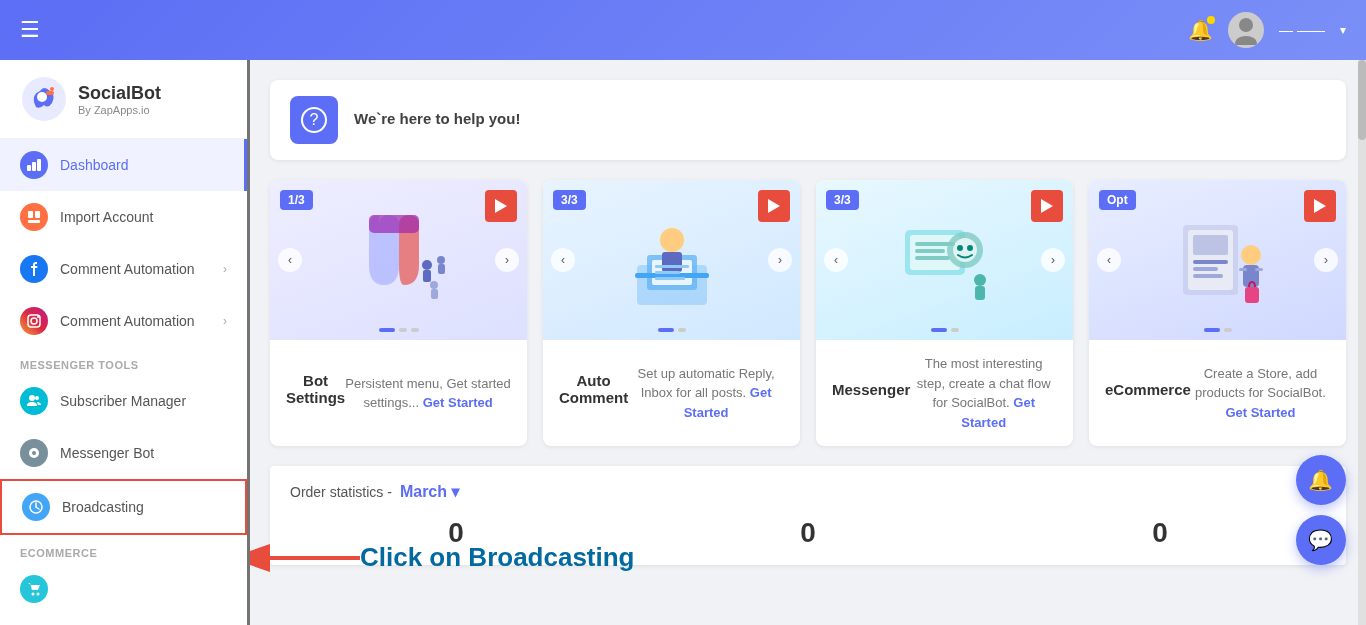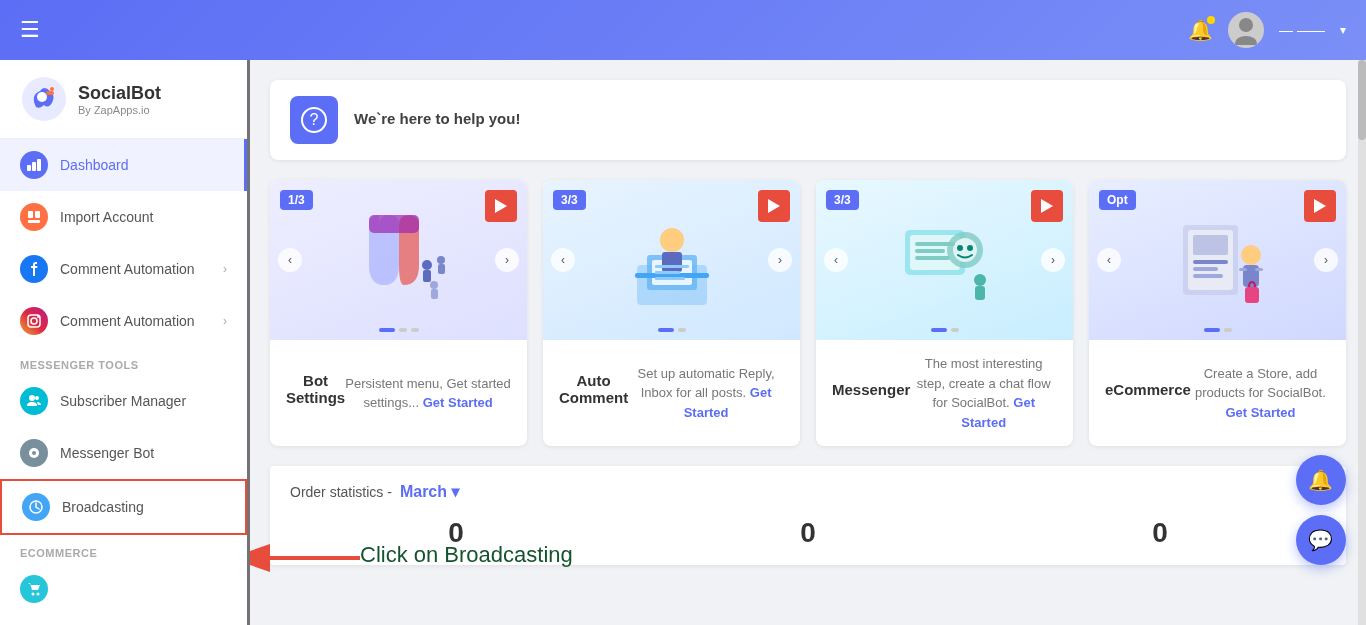--- a/index.html
+++ b/index.html
@@ -607,21 +607,21 @@
         <div class="stat-item">
           <div class="stat-value">0</div>
         </div>
         <div class="stat-item">
           <div class="stat-value">0</div>
         </div>
       </div>
     </div>
 
     <div style="position:absolute; top:482px; left:110px; display:flex; align-items:center; z-index:100; pointer-events:none;">
-      <span style="color:#14532d; font-size:22px; font-weight:400; white-space:nowrap;">Click on Broadcasting</span>
+      <span style="color:#0369a1; font-size:26px; font-weight:700; white-space:nowrap;">Click on Broadcasting</span>
     </div>
 
     <div style="position:absolute; top:468px; left:0px; z-index:100; pointer-events:none;">
       <svg width="120" height="60" viewBox="0 0 120 60">
         <defs>
           <marker id="arrowhead" markerWidth="10" markerHeight="7" refX="0" refY="3.5" orient="auto">
             <polygon points="0 0, 10 3.5, 0 7" fill="#e74c3c"></polygon>
           </marker>
         </defs>
         <path d="M110 30 Q60 30 20 30" stroke="#e74c3c" stroke-width="4" fill="none" marker-end="url(#arrowhead)"></path>

